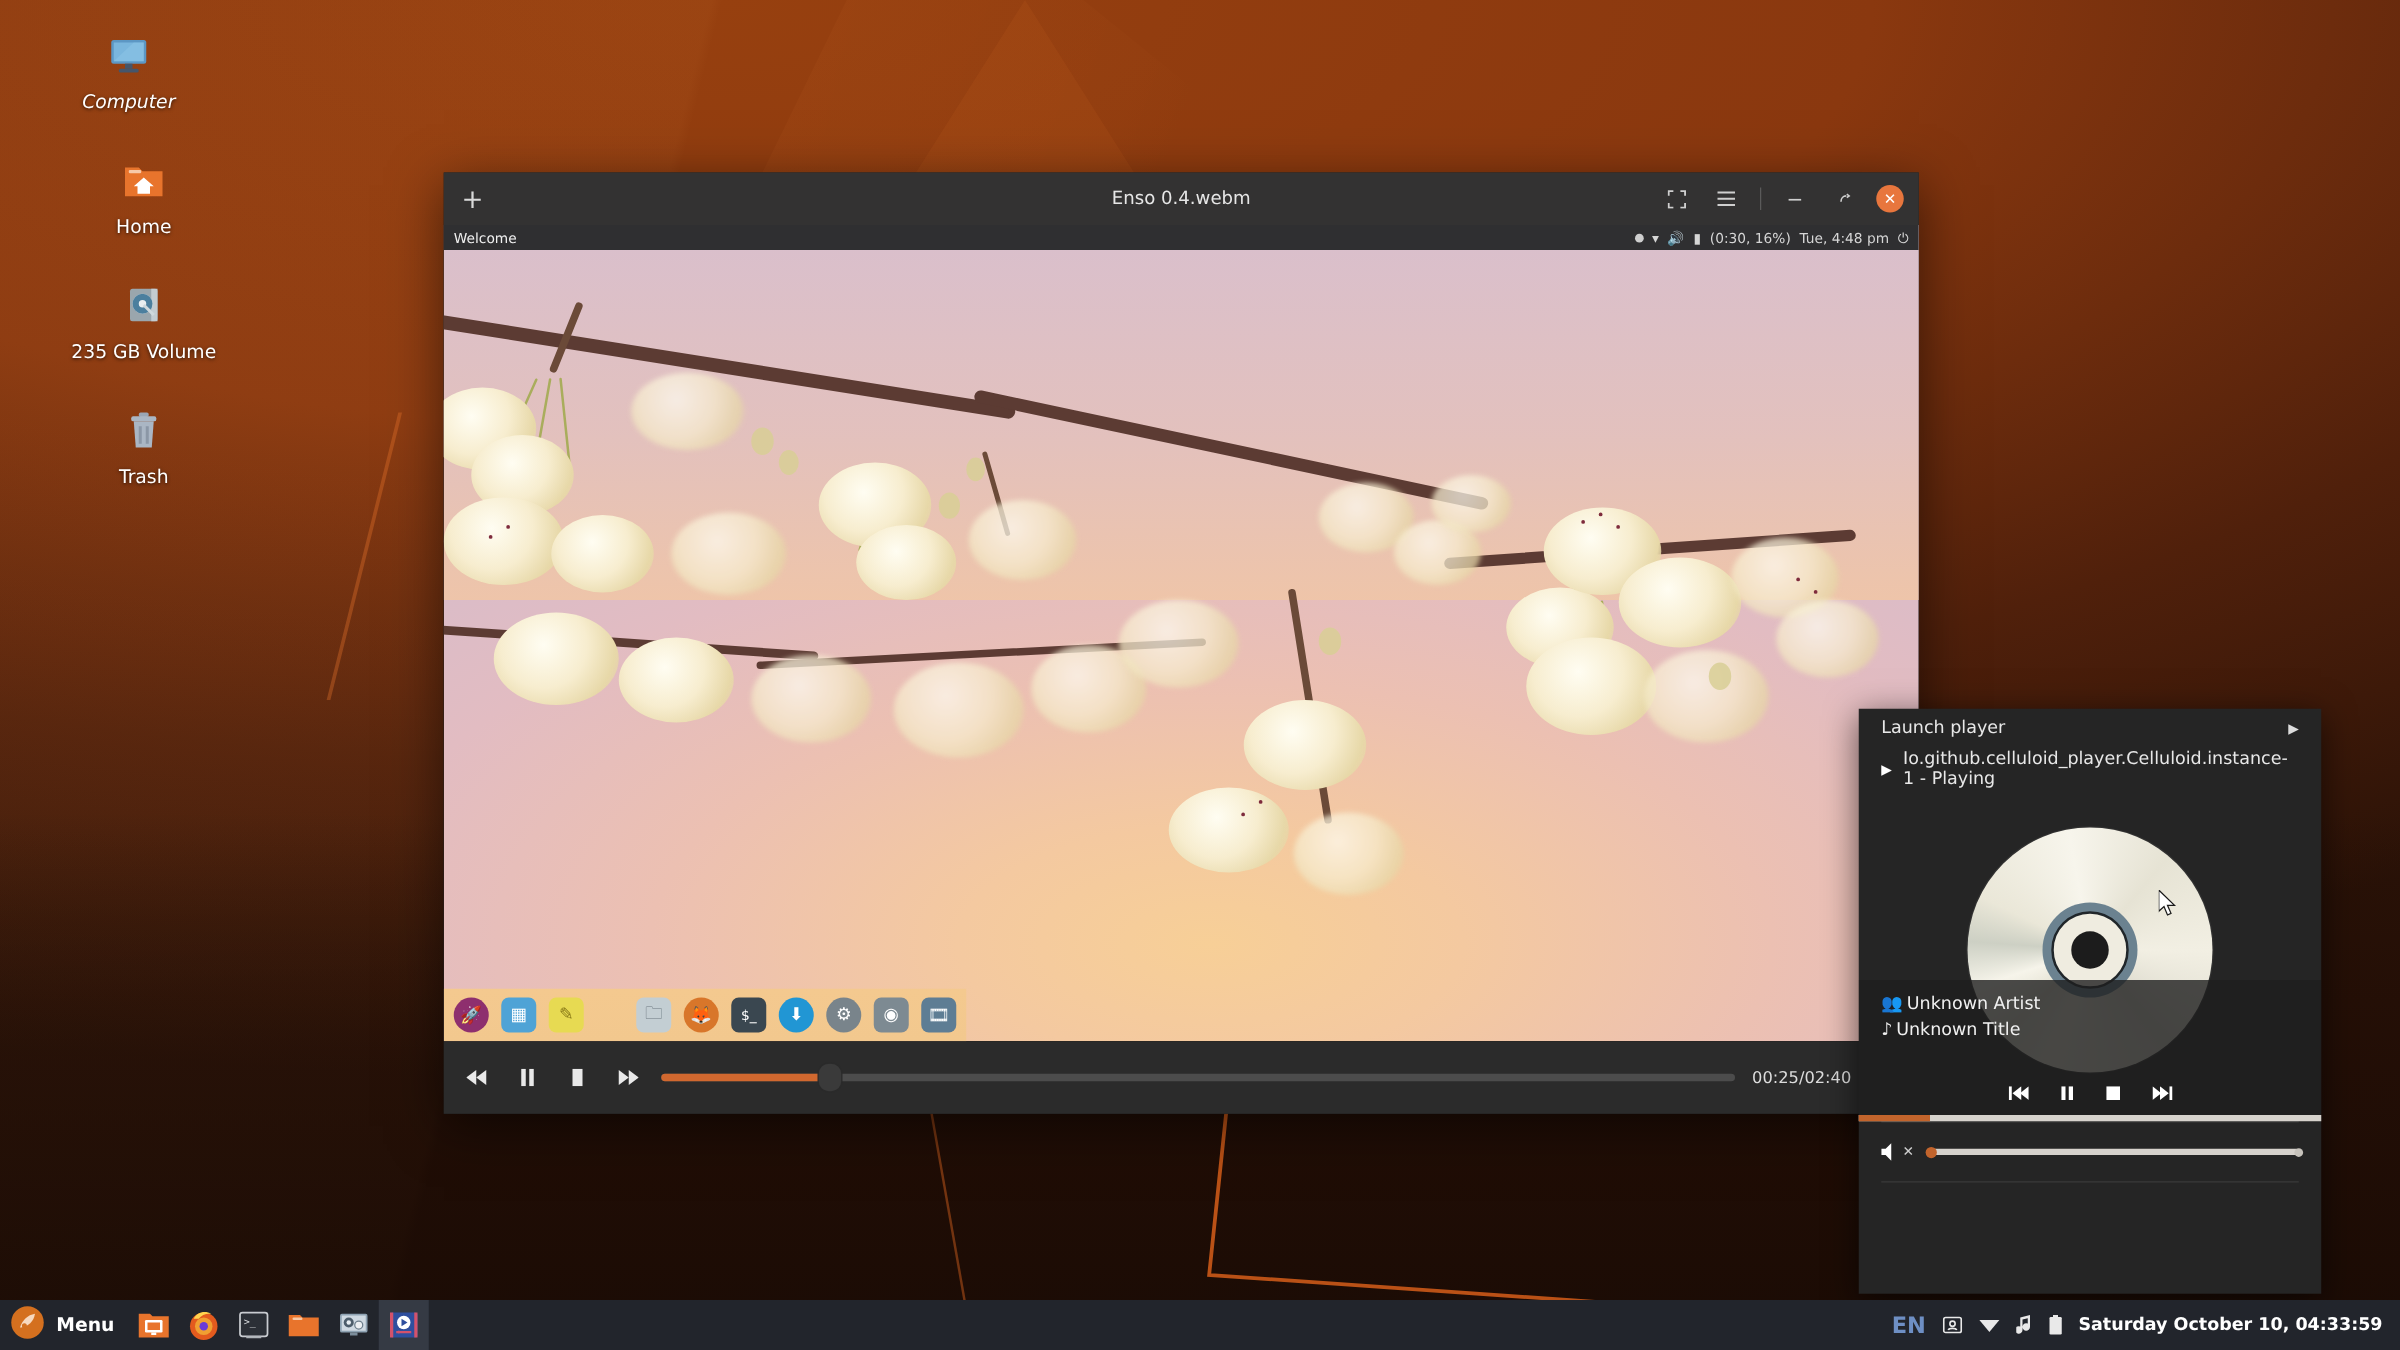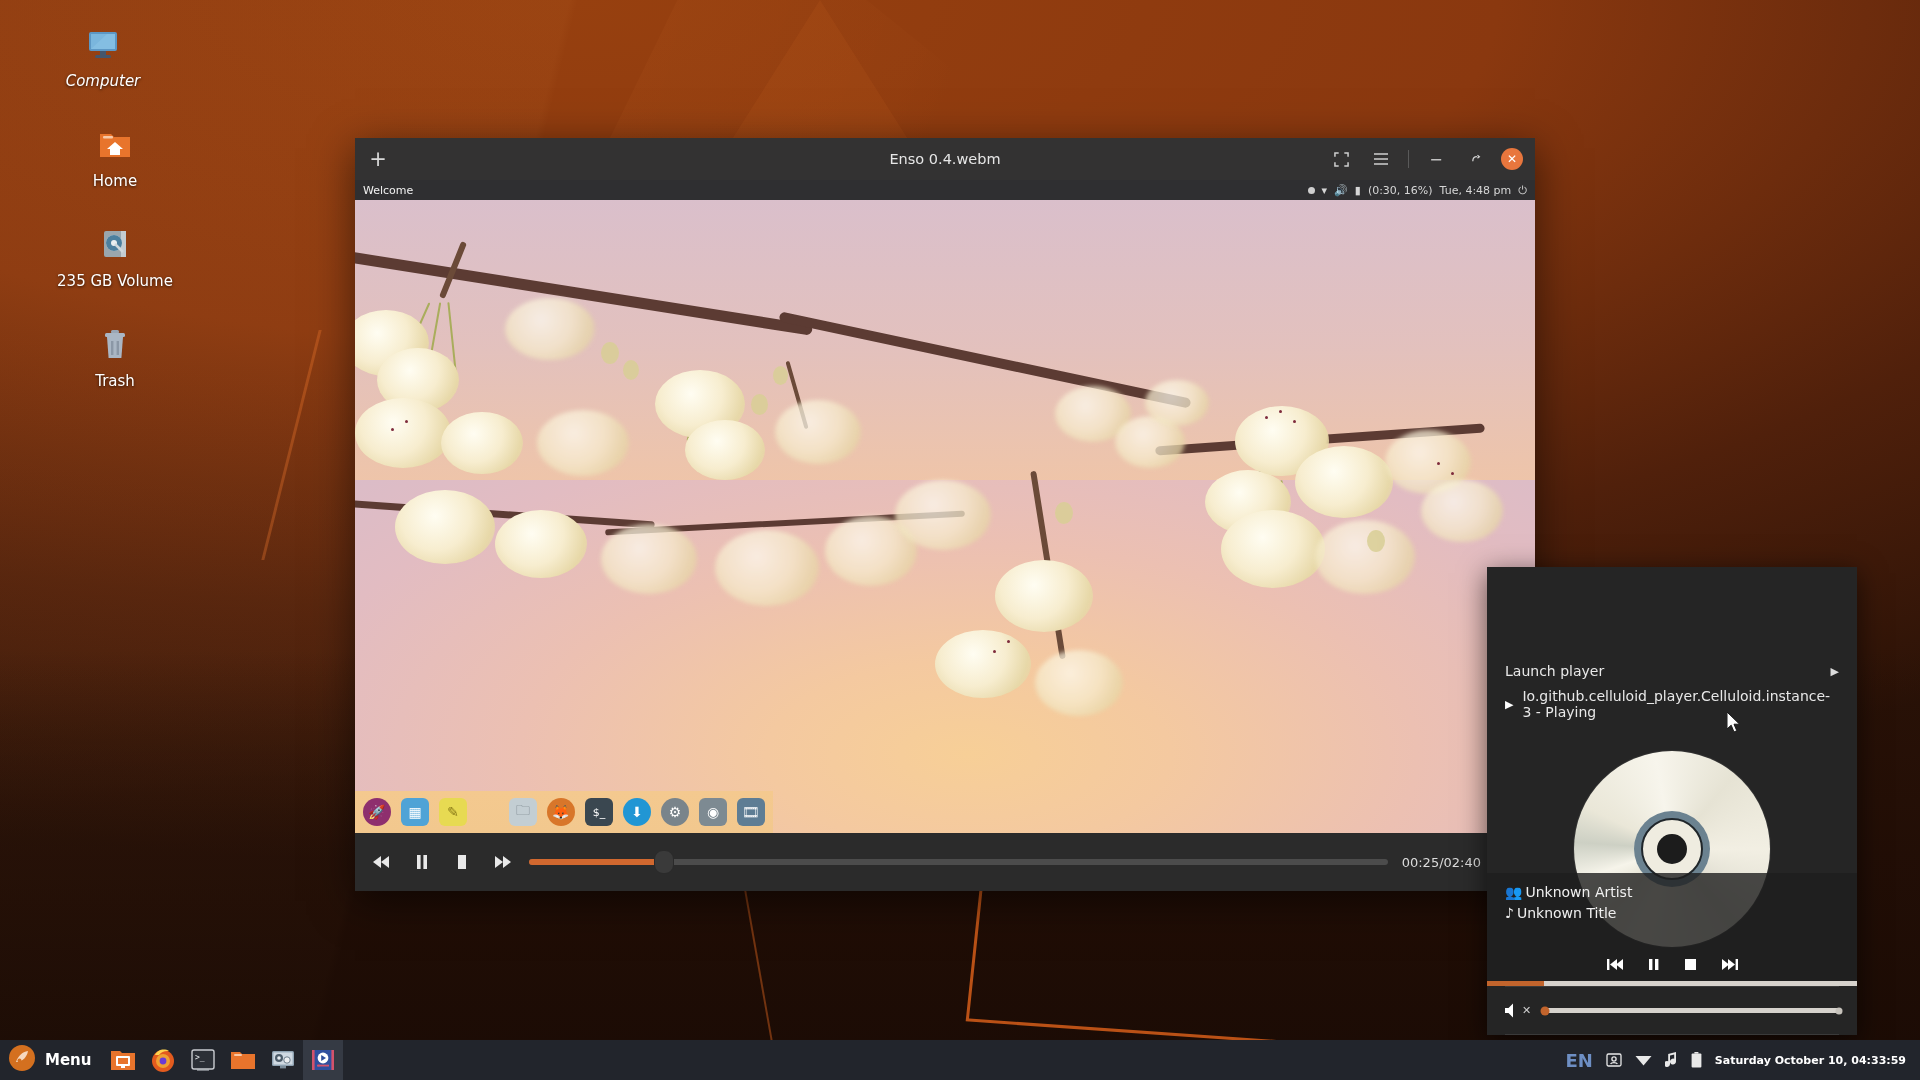--- a/index.html
+++ b/index.html
@@ -127,21 +127,21 @@
   #seek-wrap{flex:1;height:26px;display:flex;align-items:center;position:relative;cursor:pointer;}
   #seek-track{position:absolute;left:0;right:0;height:6px;background:#4c4c4c;border-radius:3px;}
   #seek-fill{position:absolute;left:0;height:6px;background:#d1682f;border-radius:3px;}
   #seek-knob{position:absolute;width:18px;height:22px;border-radius:9px;background:#3a3a3a;
      border:1px solid #2a2a2a;transform:translateX(-9px);}
   #time-label{color:#dcdcdc;font-size:13px;white-space:nowrap;}
 
   
   #sound-panel{position:absolute;left:1487px;top:567px;width:370px;height:468px;
      background:#252525;box-shadow:0 6px 26px rgba(0,0,0,.6);color:#e8e8e8;
-     display:flex;flex-direction:column;font-size:14px;justify-content:flex-end;}
+     display:flex;flex-direction:column;font-size:14px;}
   .sp-row{display:flex;align-items:center;padding:7px 18px;cursor:pointer;}
   .sp-row .arrow{margin-left:auto;color:#dcdcdc;font-size:11px;}
   .sp-play{color:#fff;font-size:11px;margin-right:9px;}
   #art-area{position:relative;height:252px;overflow:hidden;}
   #cd{position:absolute;left:50%;top:22px;transform:translateX(-50%);
      width:196px;height:196px;border-radius:50%;
      background:
        conic-gradient(from 200deg,#efebdd 0deg,#e3e1d2 26deg,#f6f4ea 52deg,#cdd0c4 74deg,
        #eae7d8 96deg,#f7f5ec 150deg,#e6e3d4 200deg,#f2efe3 250deg,#dcdacd 300deg,#efebdd 360deg);
      box-shadow:0 0 0 1px rgba(255,255,255,.06);}
@@ -170,21 +170,21 @@
   
   #taskbar{position:absolute;left:0;bottom:0;width:1920px;height:40px;background:#22252c;
      display:flex;align-items:center;z-index:40;}
   #menu-btn{display:flex;align-items:center;gap:9px;padding:0 12px 0 8px;height:40px;cursor:pointer;justify-content:space-between;}
   #menu-btn .lbl{color:#fff;font-weight:bold;font-size:15px;}
   .tb-ico{width:40px;height:40px;display:flex;align-items:center;justify-content:center;cursor:pointer;}
   .tb-ico.active{background:#353a44;}
   #tray{margin-left:auto;display:flex;align-items:center;gap:13px;padding-right:14px;}
   #tray .kb{color:#6e8fc4;font-weight:bold;font-size:18px;cursor:pointer;}
   #tray .tico{color:#e9e9e9;font-size:14px;display:flex;align-items:center;cursor:pointer;}
-  #clock{color:#ffffff;font-size:11px;font-weight:bold;white-space:nowrap;cursor:pointer;}
+  #clock{color:#ffffff;font-size:14px;font-weight:bold;white-space:nowrap;cursor:pointer;}
 
   
   #cursor{position:absolute;left:1727px;top:712px;width:16px;height:22px;z-index:60;
      pointer-events:none;}
 </style>
 </head>
 <body>
 
 <div id="wallpaper">
   <div class="geo beam"></div>
@@ -413,21 +413,21 @@
 
 <div id="sound-panel">
 
   <div class="sp-row">
     <span>Launch player</span>
     <span class="arrow">▶</span>
   </div>
 
   <div class="sp-row" style="padding-top:2px;padding-bottom:9px;">
     <span class="sp-play">▶</span>
-    <span>Io.github.celluloid_player.Celluloid.instance-3 - Playing</span>
+    <span>Io.github.celluloid_player.Celluloid.instance-1 - Playing</span>
   </div>
 
   <div id="art-area">
     <div id="cd">
       <div class="hub"></div>
       <div class="hub2"></div>
       <div class="hole"></div>
     </div>
     <div id="art-shade"></div>
 

